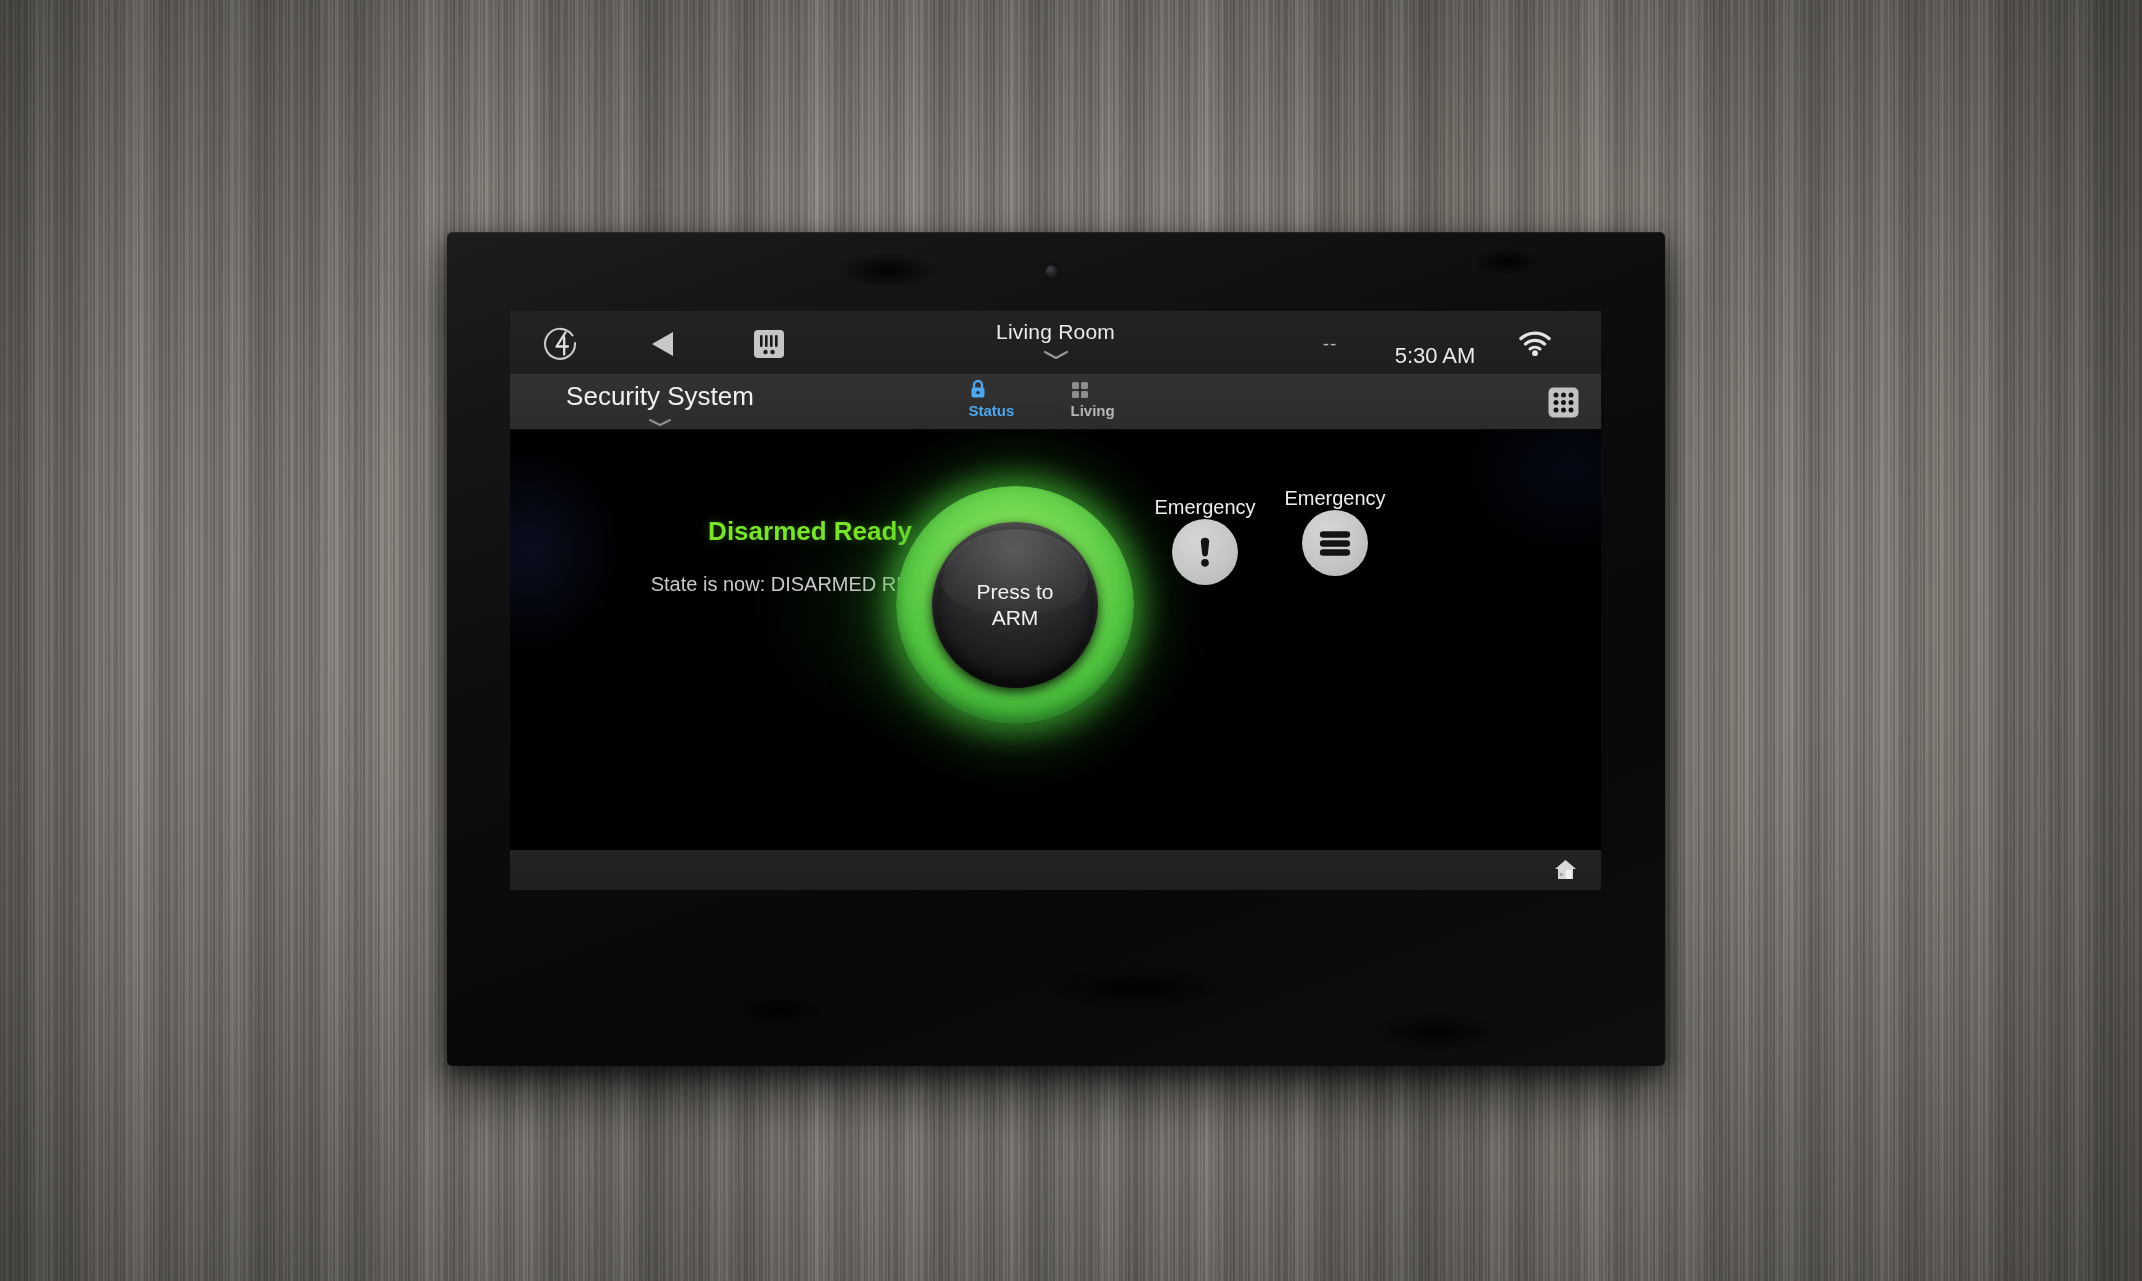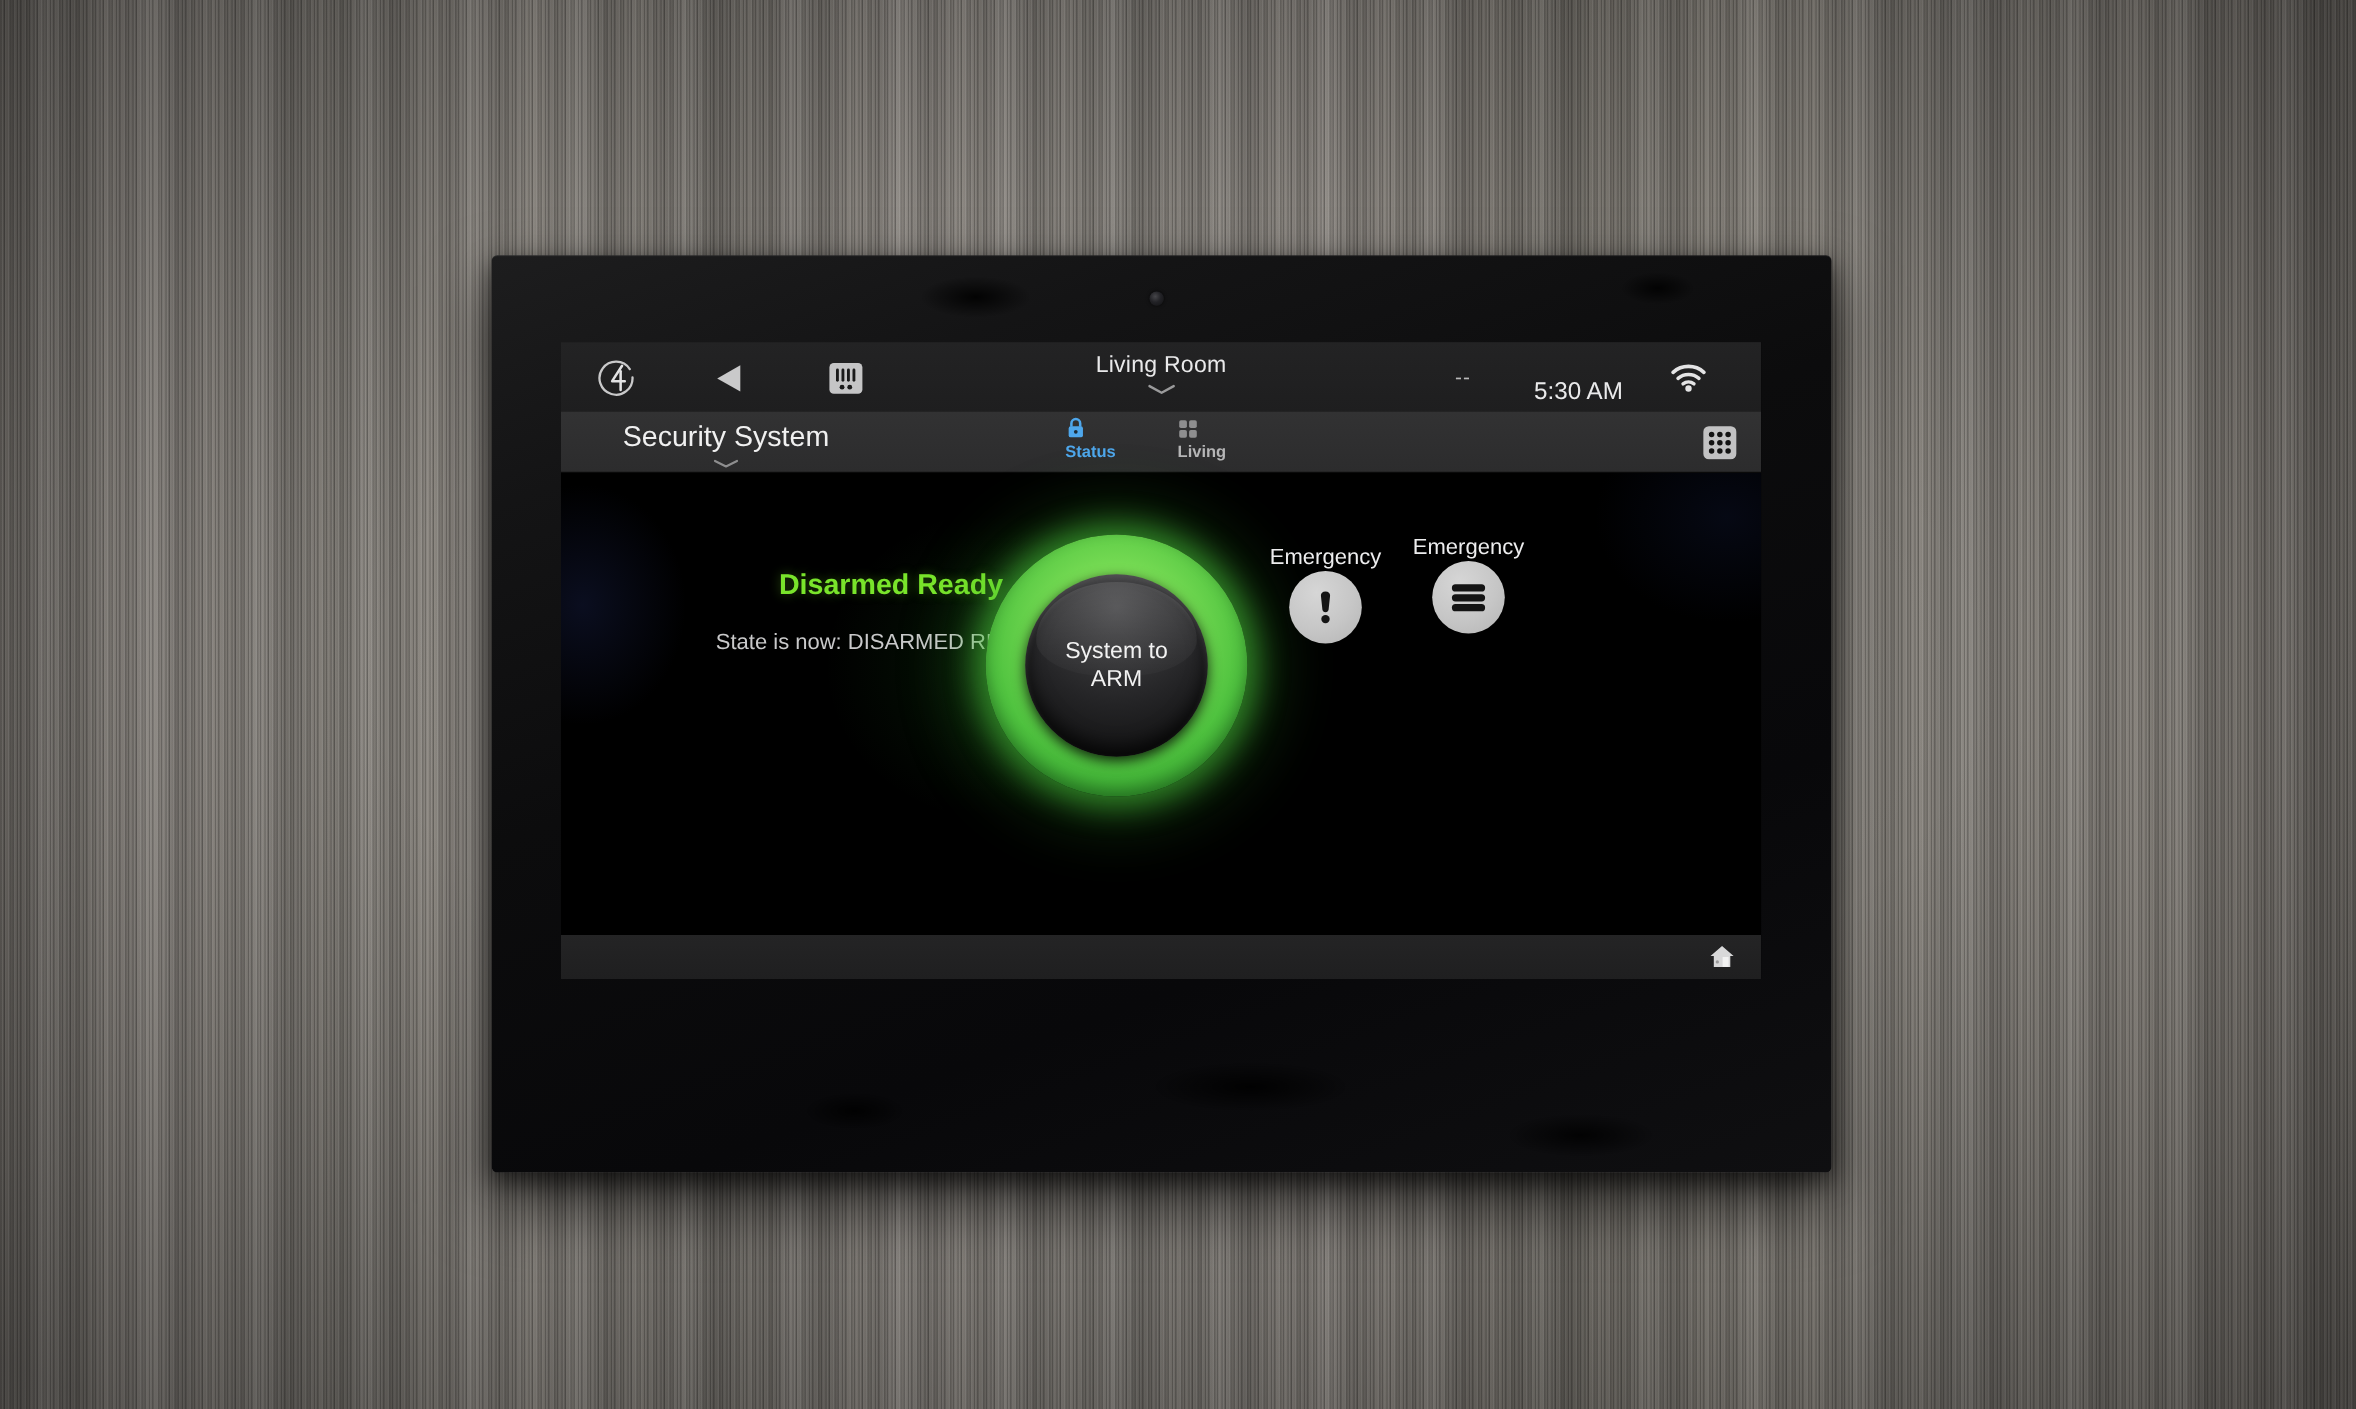--- a/index.html
+++ b/index.html
@@ -447,21 +447,21 @@
 
       <div id="status-block">
         <div id="status-headline">Disarmed Ready</div>
         <div id="status-detail">State is now: DISARMED READY ()</div>
       </div>
 
       <div id="arm-wrap">
         <div id="arm-glow"></div>
         <div id="arm-button">
           <div id="arm-label">
-            <span>System to</span><br>
+            <span>Press to</span><br>
             <span>ARM</span>
           </div>
         </div>
       </div>
 
       <div class="action" id="action-emergency">
         <div class="action-label">Emergency</div>
         <div class="action-circle">
           <svg viewBox="0 0 24 38" width="20" height="32">
             <path d="M12 2 C15.2 2 17.2 4 17 6.6 L15.4 21.5 C15.25 23.2 13.8 24.4 12 24.4 C10.2 24.4 8.75 23.2 8.6 21.5 L7 6.6 C6.8 4 8.8 2 12 2 Z" fill="#141414"></path>

